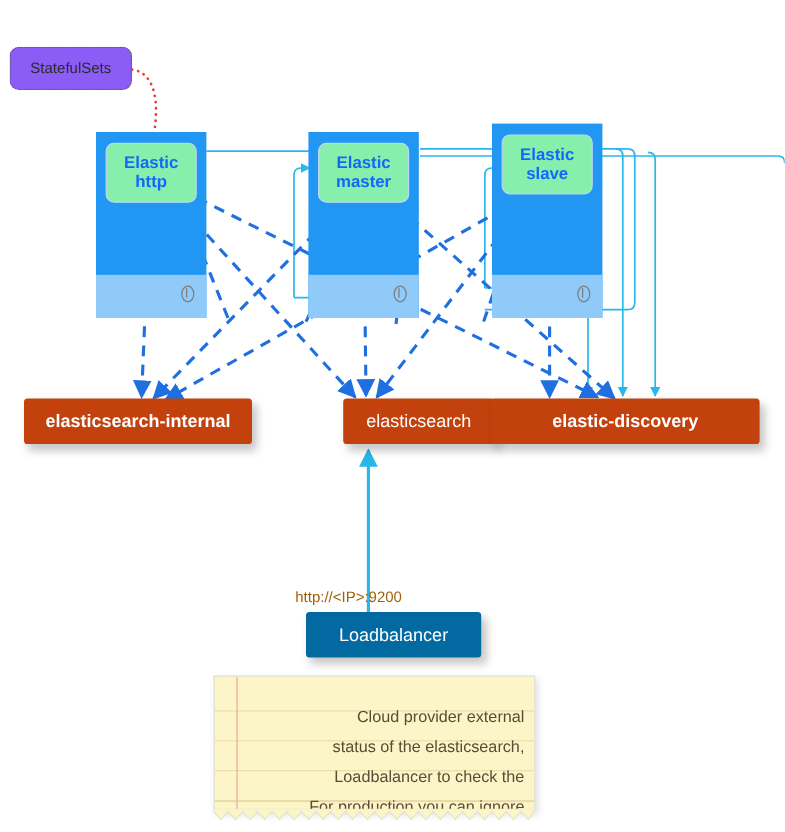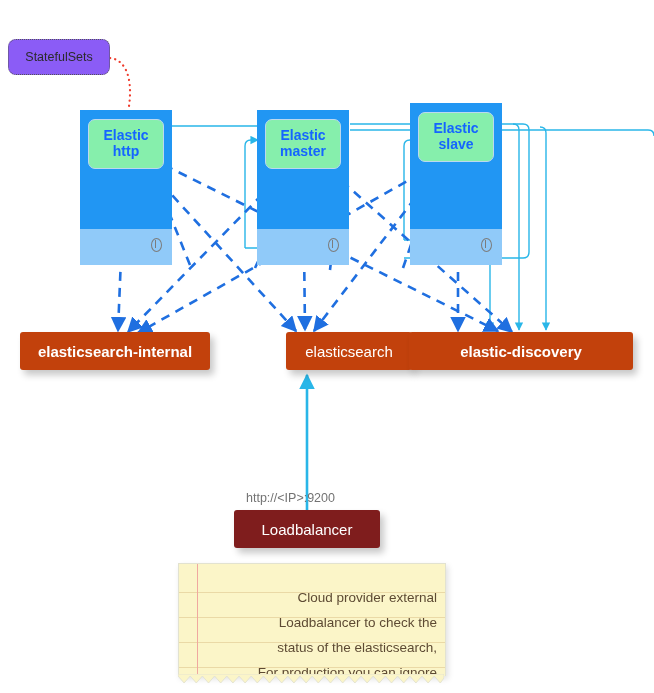--- a/index.html
+++ b/index.html
@@ -123,39 +123,40 @@
   }
   .svcbox span {
     font-size: 15px;
     white-space: nowrap;
   }
   .svcbox.bold span { font-weight: bold; }
 
   
   .lbbox {
     position: absolute;
-    background: #7f1d1d;
+    background: #0369a1;
     border-radius: 3px;
     display: flex;
     align-items: center;
     justify-content: center;
     color: #ffffff;
     box-shadow: 4px 5px 7px rgba(0,0,0,0.22);
     z-index: 5;
+    margin-left: 21px;
   }
   .lbbox span {
     font-size: 15px;
     white-space: nowrap;
   }
   .urllabel {
     position: absolute;
     left: 246px;
     top: 491px;
     font-size: 12.5px;
-    color: #737373;
+    color: #a16207;
     white-space: nowrap;
     z-index: 5;
   }
 
   
   .note {
     position: absolute;
     left: 178px;
     top: 563px;
     width: 266px;
@@ -339,22 +340,22 @@
 
   <div class="lbbox" style="left:234px; top:510px; width:146px; height:38px;">
     <span>Loadbalancer</span>
   </div>
 
   <div class="note">
     <div class="paper">
       <div class="margin"></div>
       <div class="lines">
         <div>Cloud provider external</div>
+        <div>status of the elasticsearch,</div>
         <div>Loadbalancer to check the</div>
-        <div>status of the elasticsearch,</div>
         <div>For production you can ignore</div>
       </div>
     </div>
     <svg class="zigzag" viewBox="0 0 266 11" preserveAspectRatio="none" xmlns="http://www.w3.org/2000/svg">
       <path d="M0,0 L0,2
                L6.1,9 L12.2,2 L18.3,9 L24.4,2 L30.5,9 L36.6,2 L42.7,9 L48.8,2
                L54.9,9 L61,2 L67.1,9 L73.2,2 L79.3,9 L85.4,2 L91.5,9 L97.6,2
                L103.7,9 L109.8,2 L115.9,9 L122,2 L128.1,9 L134.2,2 L140.3,9 L146.4,2
                L152.5,9 L158.6,2 L164.7,9 L170.8,2 L176.9,9 L183,2 L189.1,9 L195.2,2
                L201.3,9 L207.4,2 L213.5,9 L219.6,2 L225.7,9 L231.8,2 L237.9,9 L244,2

